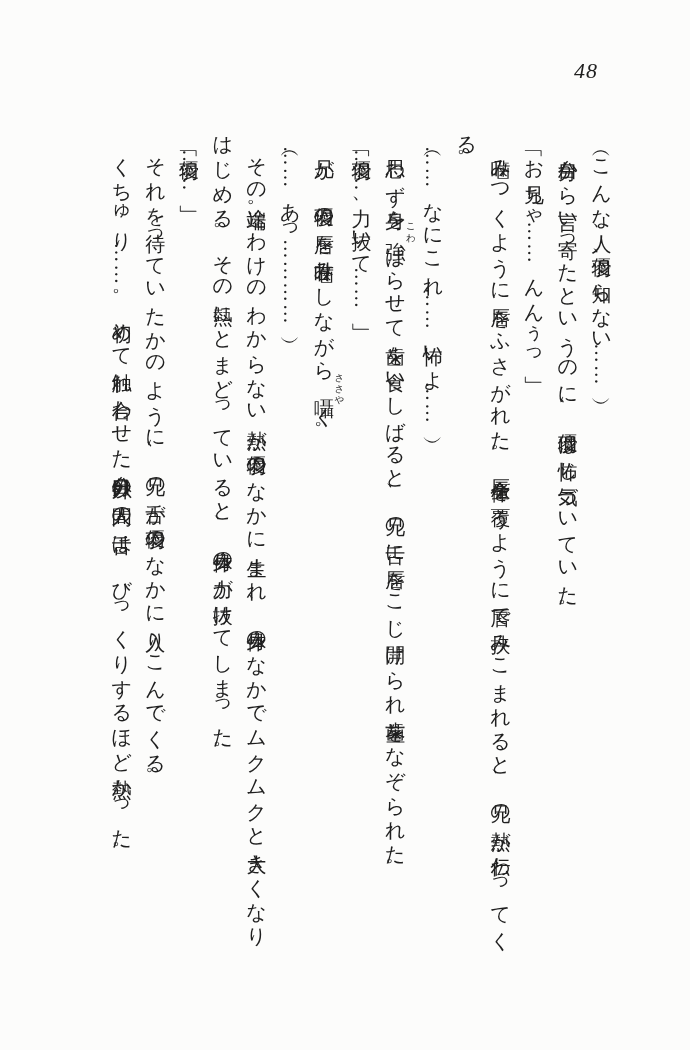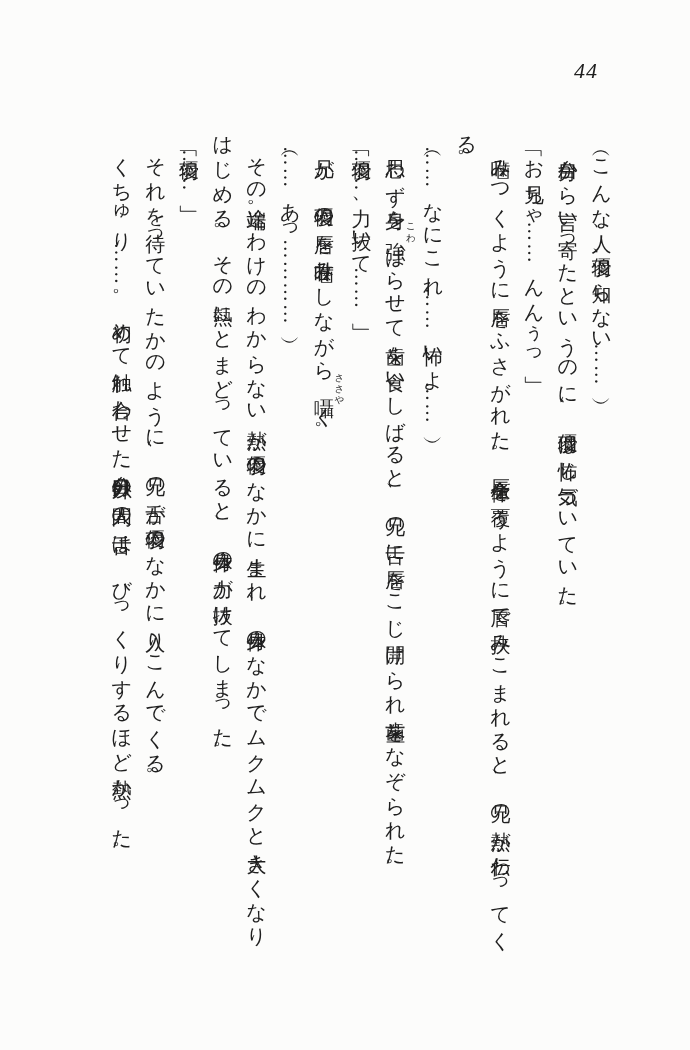--- a/index.html
+++ b/index.html
@@ -51,21 +51,21 @@
   rt {
     font-size: 9.5px;
     letter-spacing: 0;
     font-weight: normal;
   }
 </style>
 </head>
 <body style="background: rgb(252, 252, 251); color: rgb(31, 31, 31);">
 
 <div class="book-page">
-  <div class="page-number">44</div>
+  <div class="page-number">48</div>
   <div class="text-block">
       <p>（こんな人、優羽、知らない……）</p>
       <p>自分から言い寄ったというのに、優羽は怖じ気づいていた。</p>
       <p>「お兄ちゃ……んんぅっ」</p>
       <p>噛みつくように唇をふさがれた。唇全体を覆うように唇で挟みこまれると、兄の熱が伝わってくる。</p>
       <p>（……なにこれ……怖いよ……）</p>
       <p>思わず身を<ruby>強<rt>こわ</rt></ruby>ばらせて歯を食いしばると、兄の舌に唇をこじ開けられ歯茎をなぞられた。</p>
       <p>「優羽……力、抜いて……」</p>
       <p>兄が、優羽の唇を甘噛みしながら<ruby>囁<rt>ささや</rt></ruby>く。</p>
       <p>（……あっ…………）</p>

